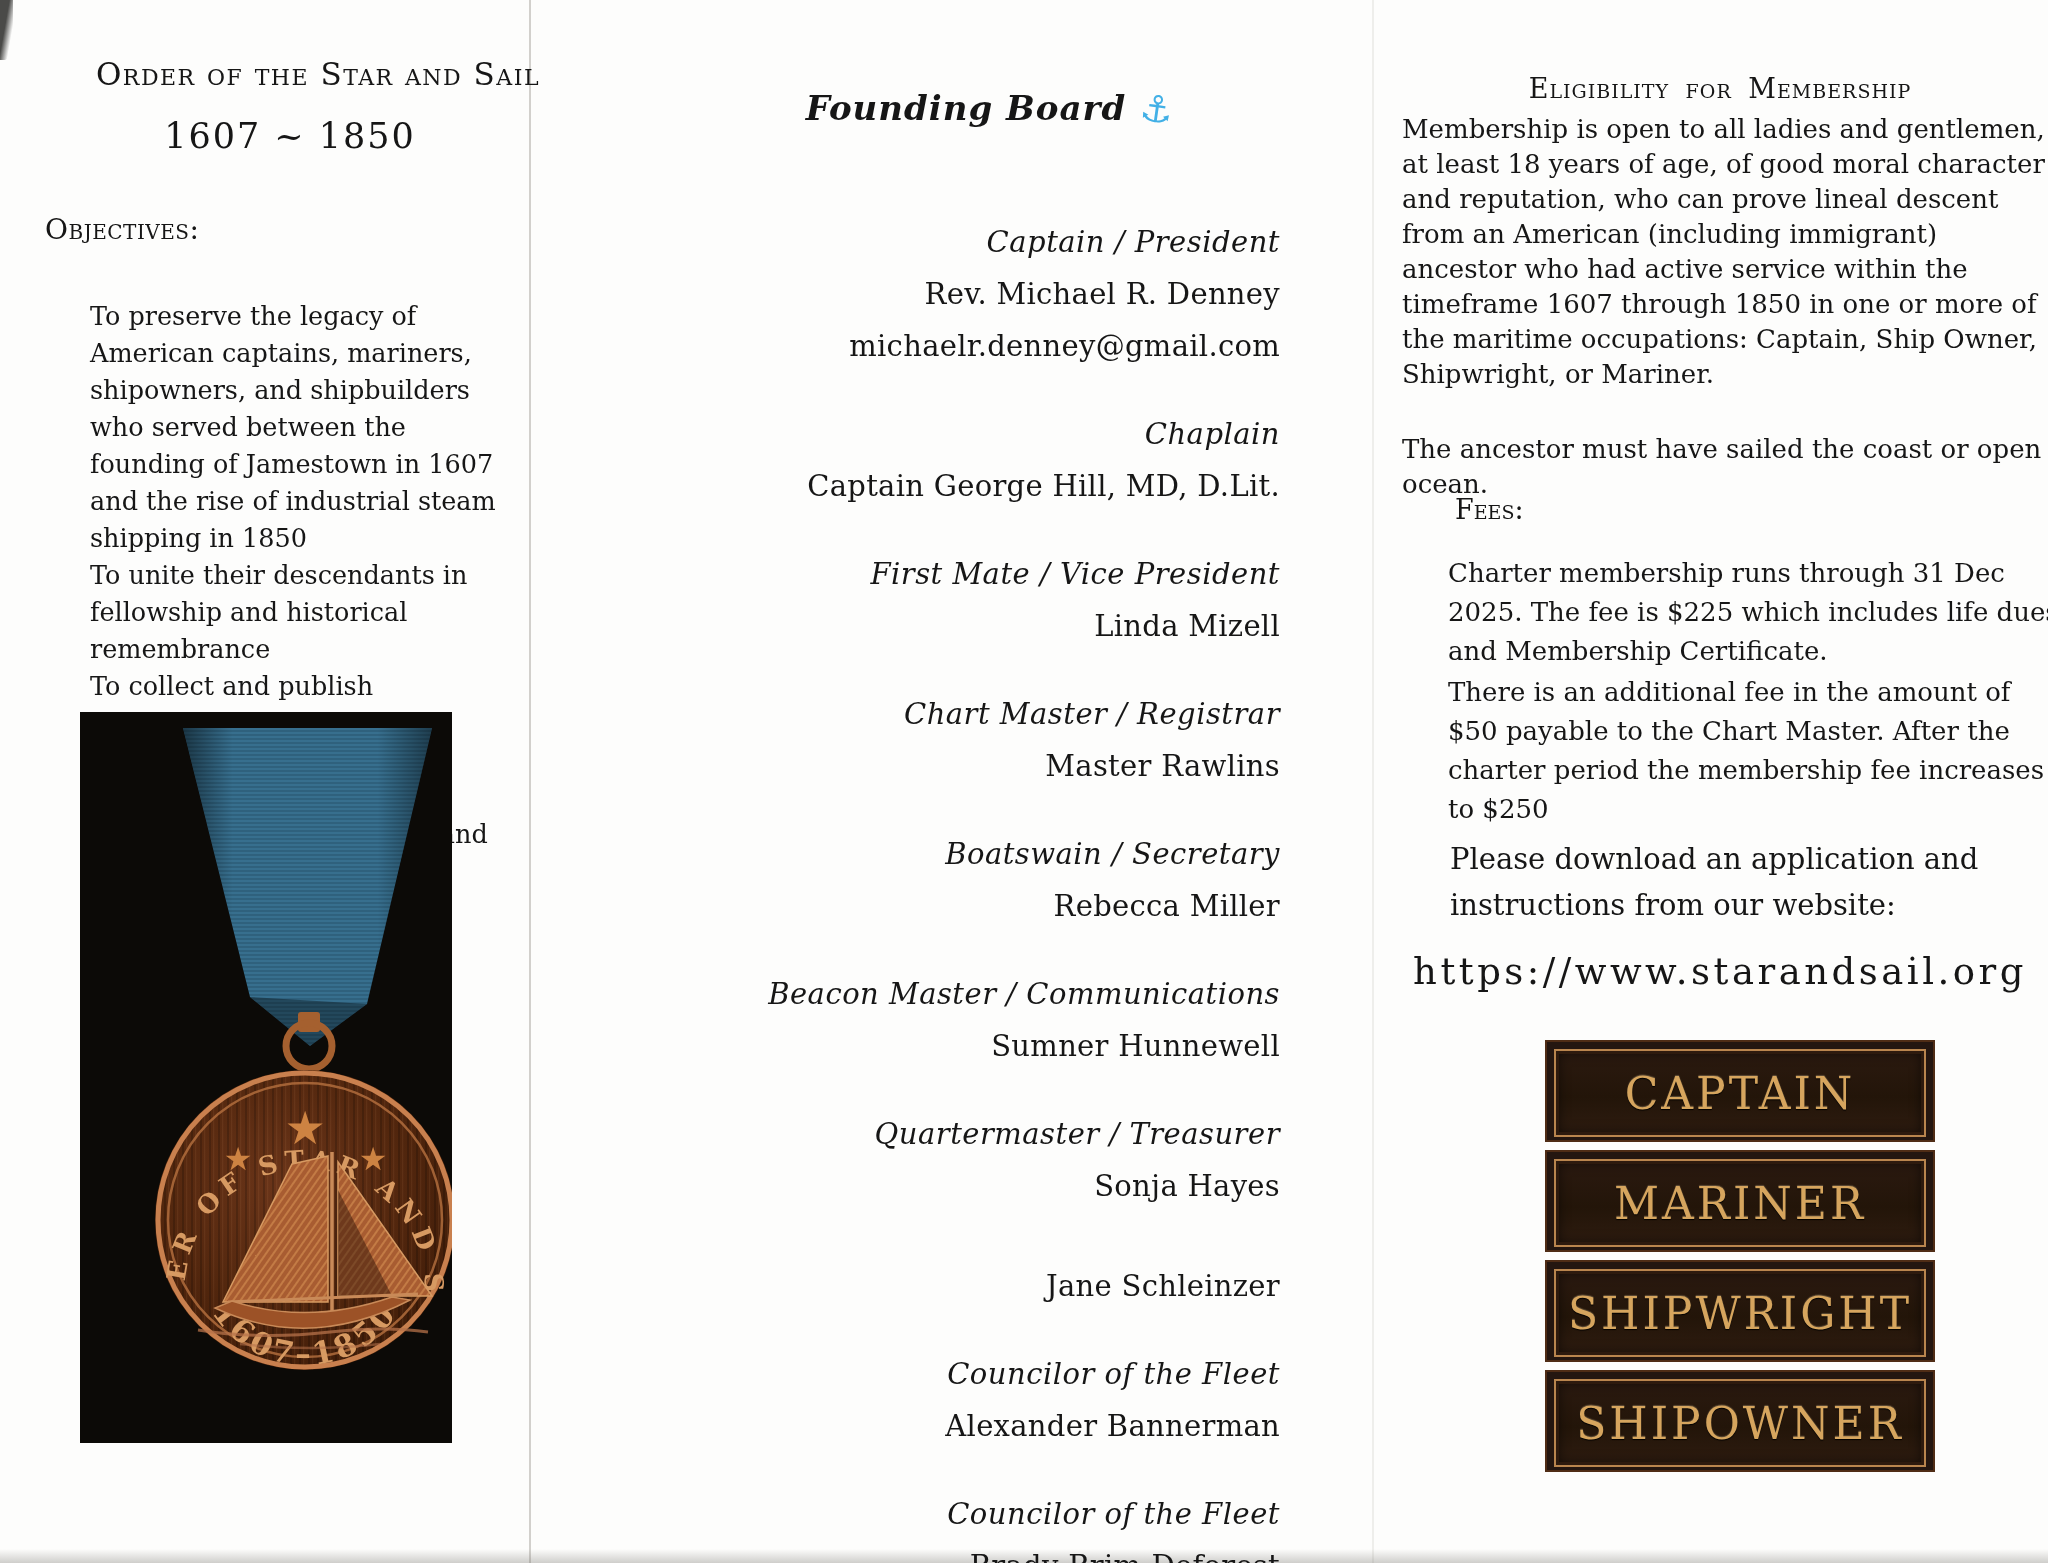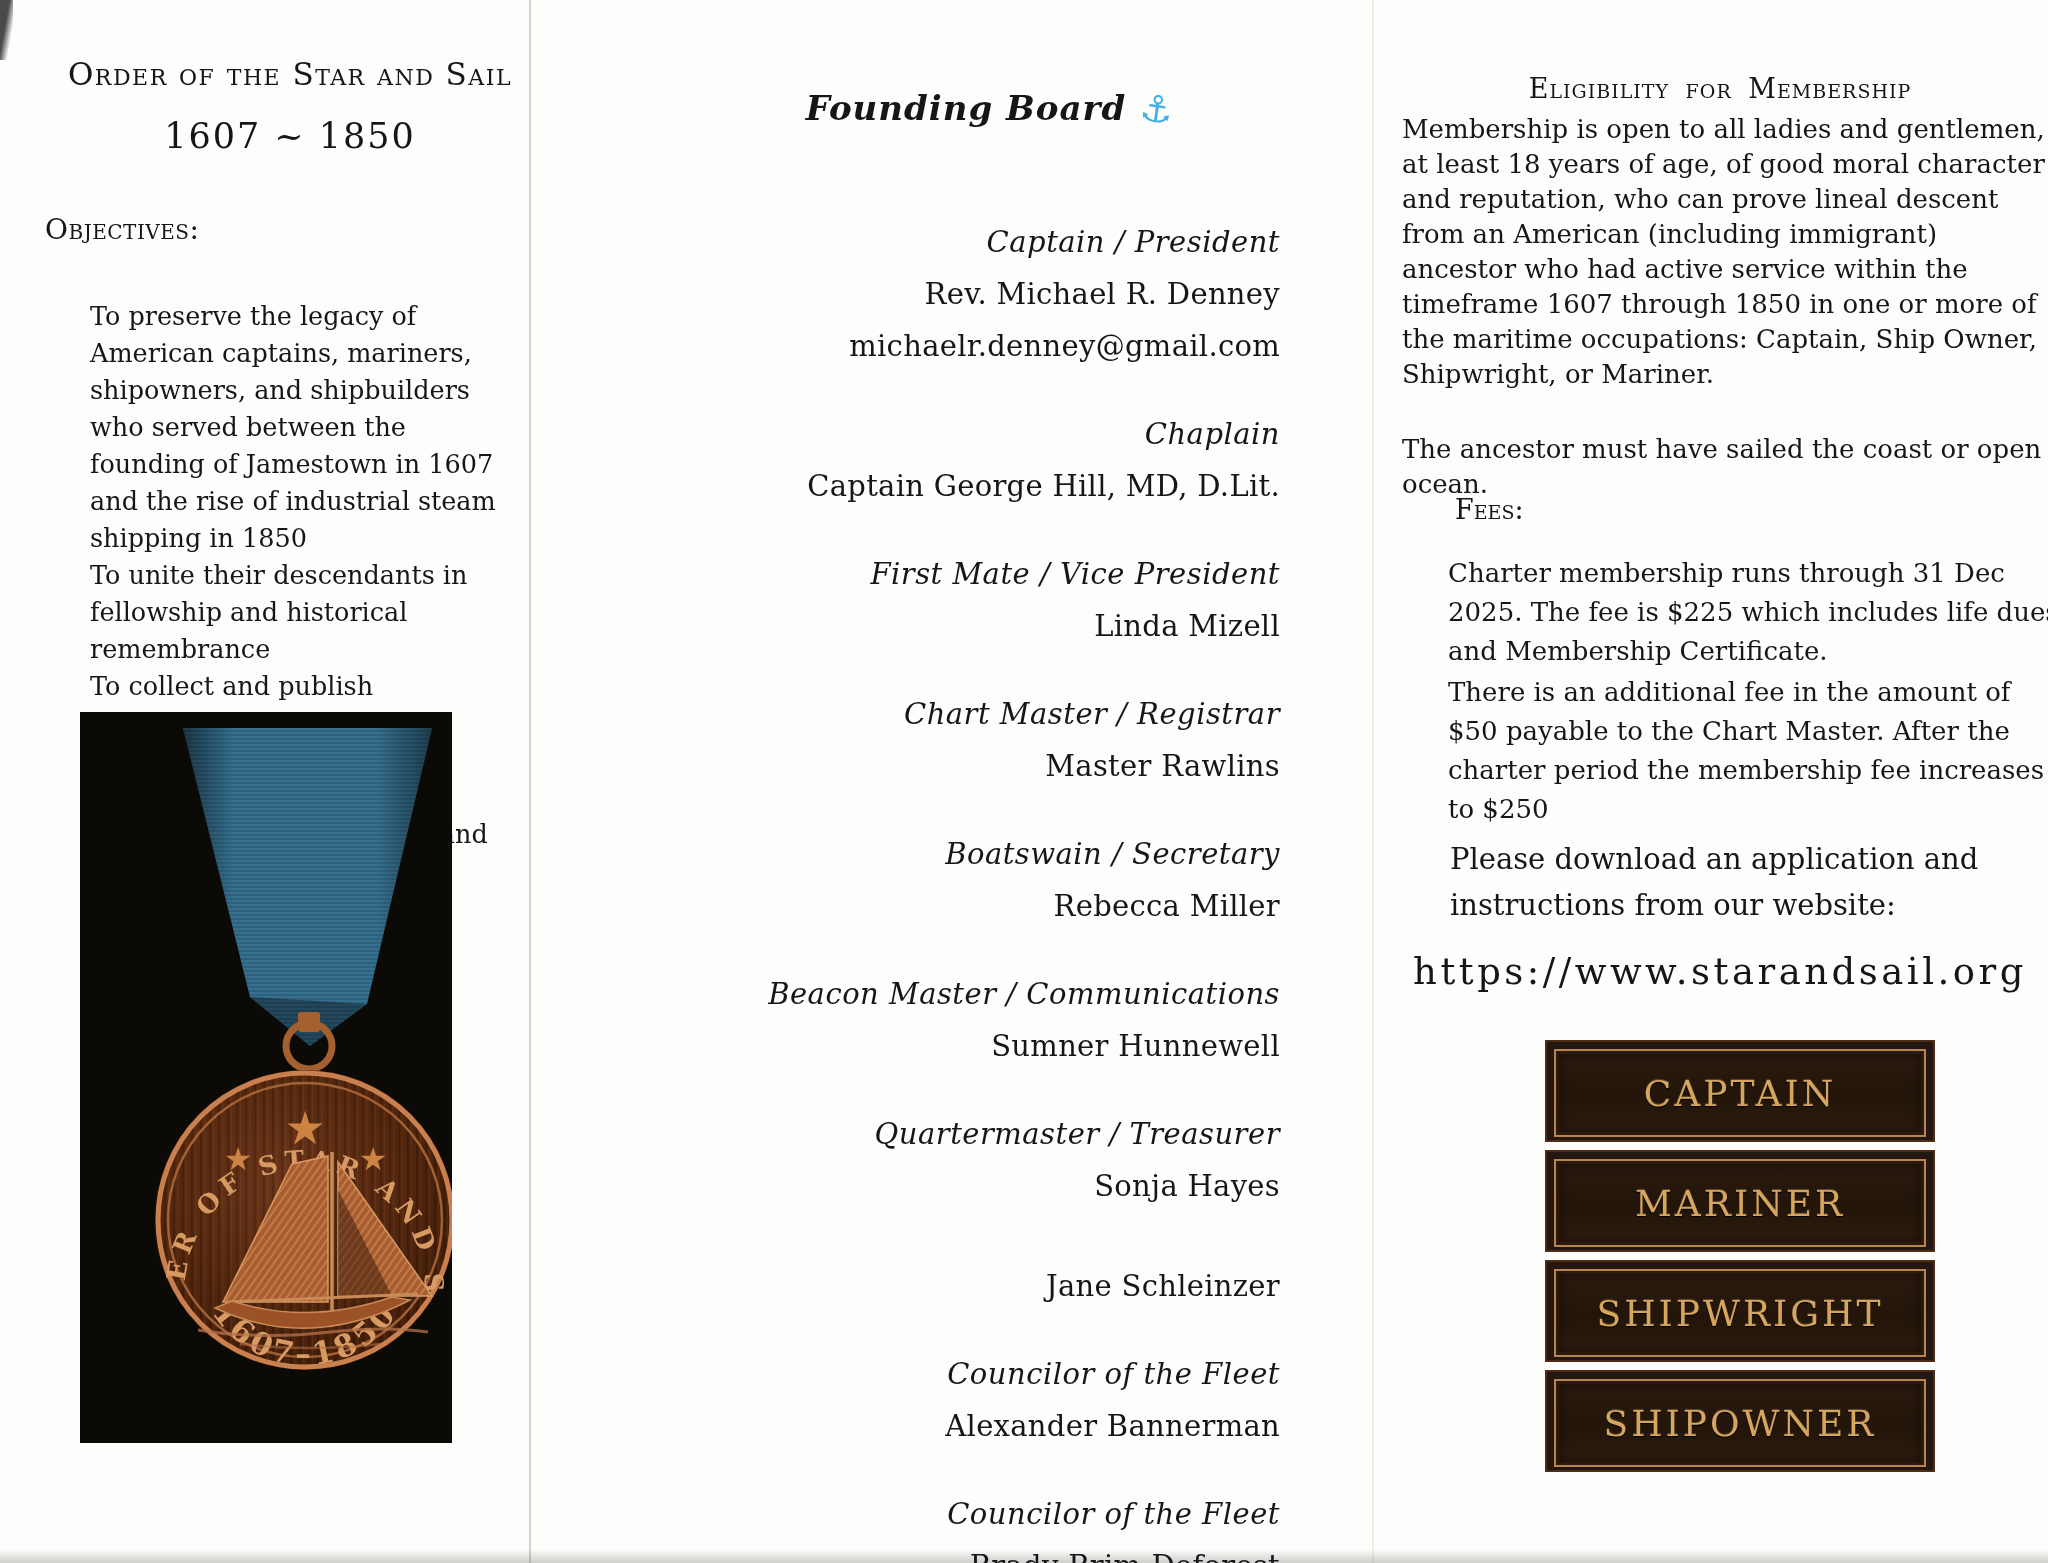--- a/index.html
+++ b/index.html
@@ -11,21 +11,21 @@
   .abs{position:absolute;}
   
   .fold{position:absolute;top:0;bottom:0;width:2px;background:#d2d0cc;}
   .fold.faint{opacity:.35;}
   .scan-corner{position:absolute;left:0;top:0;width:13px;height:60px;
     background:linear-gradient(100deg,#4a4a48 40%,transparent 75%);border-bottom-right-radius:60%;}
   .scan-bottom{position:absolute;left:0;right:0;bottom:0;height:14px;
     background:linear-gradient(to bottom,rgba(0,0,0,0) 0%,rgba(120,118,112,.35) 100%);}
 
   
-  .brochure-title{left:40px;top:56px;width:500px;text-align:center;
+  .brochure-title{left:40px;top:56px;width:500px;text-align:right;
     font-variant:small-caps;font-size:31px;letter-spacing:1.5px;}
   .brochure-years{left:40px;top:116px;width:500px;text-align:center;font-size:35px;letter-spacing:2px;}
   .objectives-heading{left:45px;top:213px;font-variant:small-caps;font-size:28px;letter-spacing:.5px;}
   .objectives-list{left:90px;top:250px;width:432px;font-size:25.5px;line-height:37px;margin-top:48px;}
   .objective{margin:0;}
   .medal-photo{left:80px;top:712px;width:372px;height:731px;display:block;}
 
   
   .founding-heading{left:700px;top:88px;width:580px;text-align:center;
     font-size:34px;font-style:italic;font-weight:bold;letter-spacing:1px;}
@@ -47,21 +47,21 @@
   .download-text{left:1450px;top:836px;width:560px;font-size:29px;line-height:46px;}
   .website-url{left:1400px;top:950px;width:640px;text-align:center;
     font-size:37px;letter-spacing:3.5px;}
 
   .plaques{left:1545px;top:1040px;width:390px;display:flex;flex-direction:column;gap:8px;}
   .plaque{height:102px;background:#241610;border:2px solid #4f2c15;
     box-sizing:border-box;padding:7px;box-shadow:0 0 0 1px #6d4categorized;}
   .plaque-inner{height:100%;border:2px solid #b9854e;box-shadow:inset 0 0 0 3px #2d1a0e,inset 0 0 14px rgba(0,0,0,.8);
     display:flex;align-items:center;justify-content:center;
     background:linear-gradient(180deg,#2b1a10 0%,#231509 55%,#2e1c10 100%);}
-  .plaque-text{color:#d6a55e;font-size:36px;letter-spacing:3px;
+  .plaque-text{color:#d6a55e;font-size:44px;letter-spacing:3px;
     text-shadow:0 1px 1px #000, 0 -1px 1px rgba(255,230,180,.25);}
 </style>
 </head>
 <body>
 
 <div id="page">
 
   <div class="scan-corner"></div>
   <div class="fold" style="left:529px;"></div>
   <div class="fold faint" style="left:1372px;"></div>

